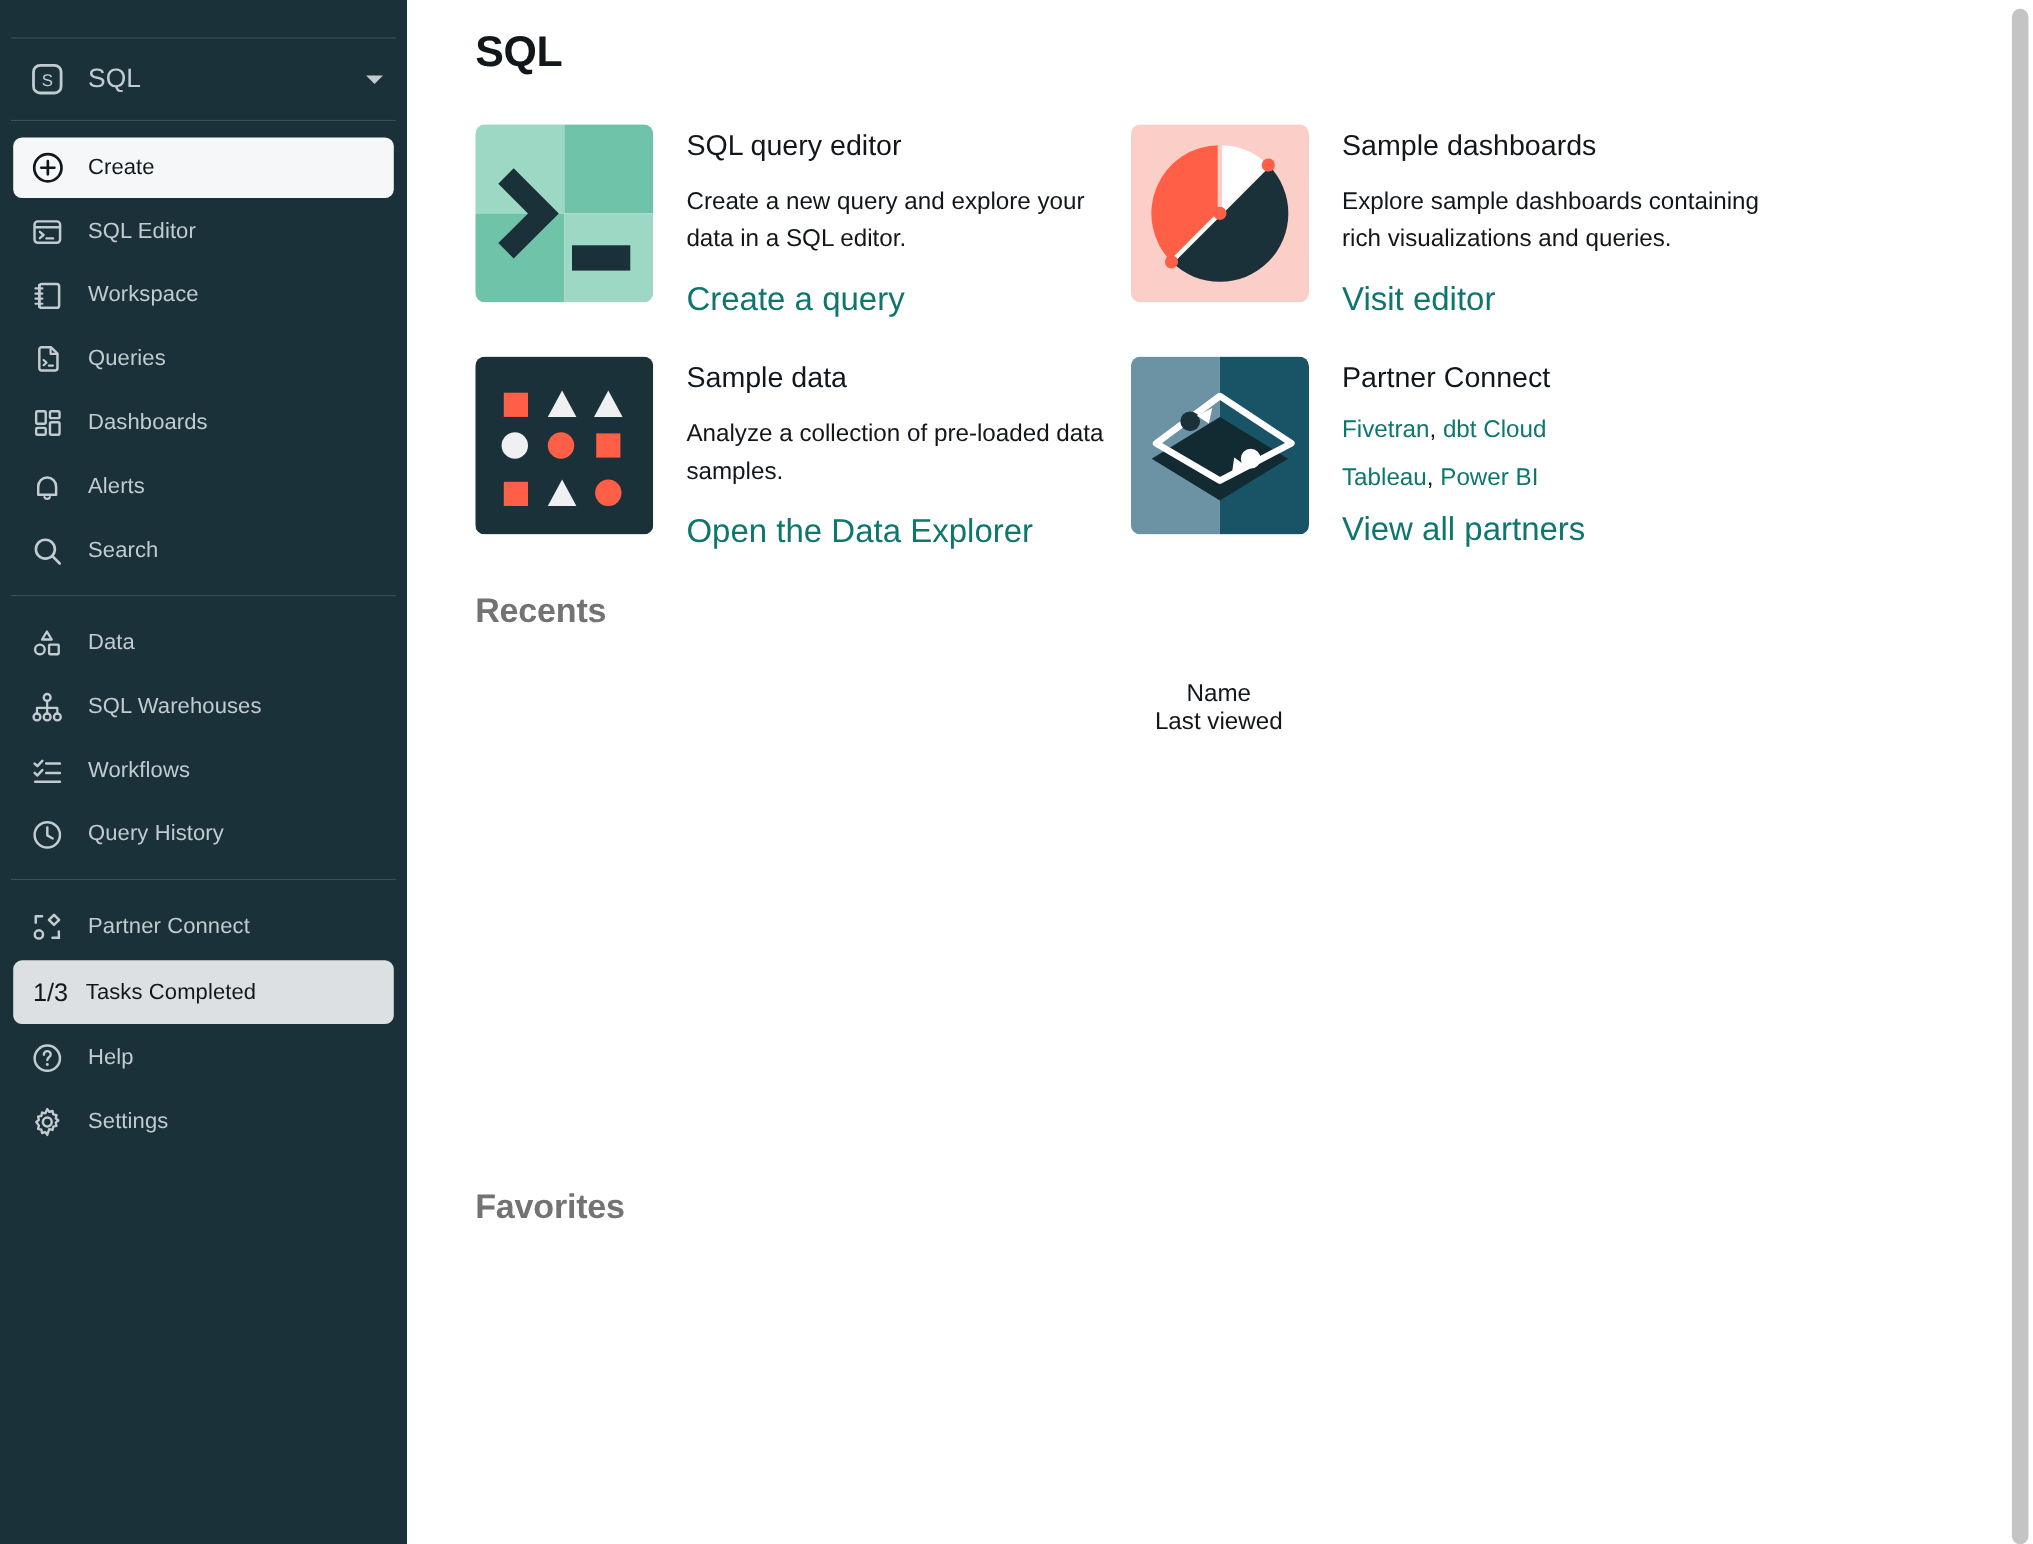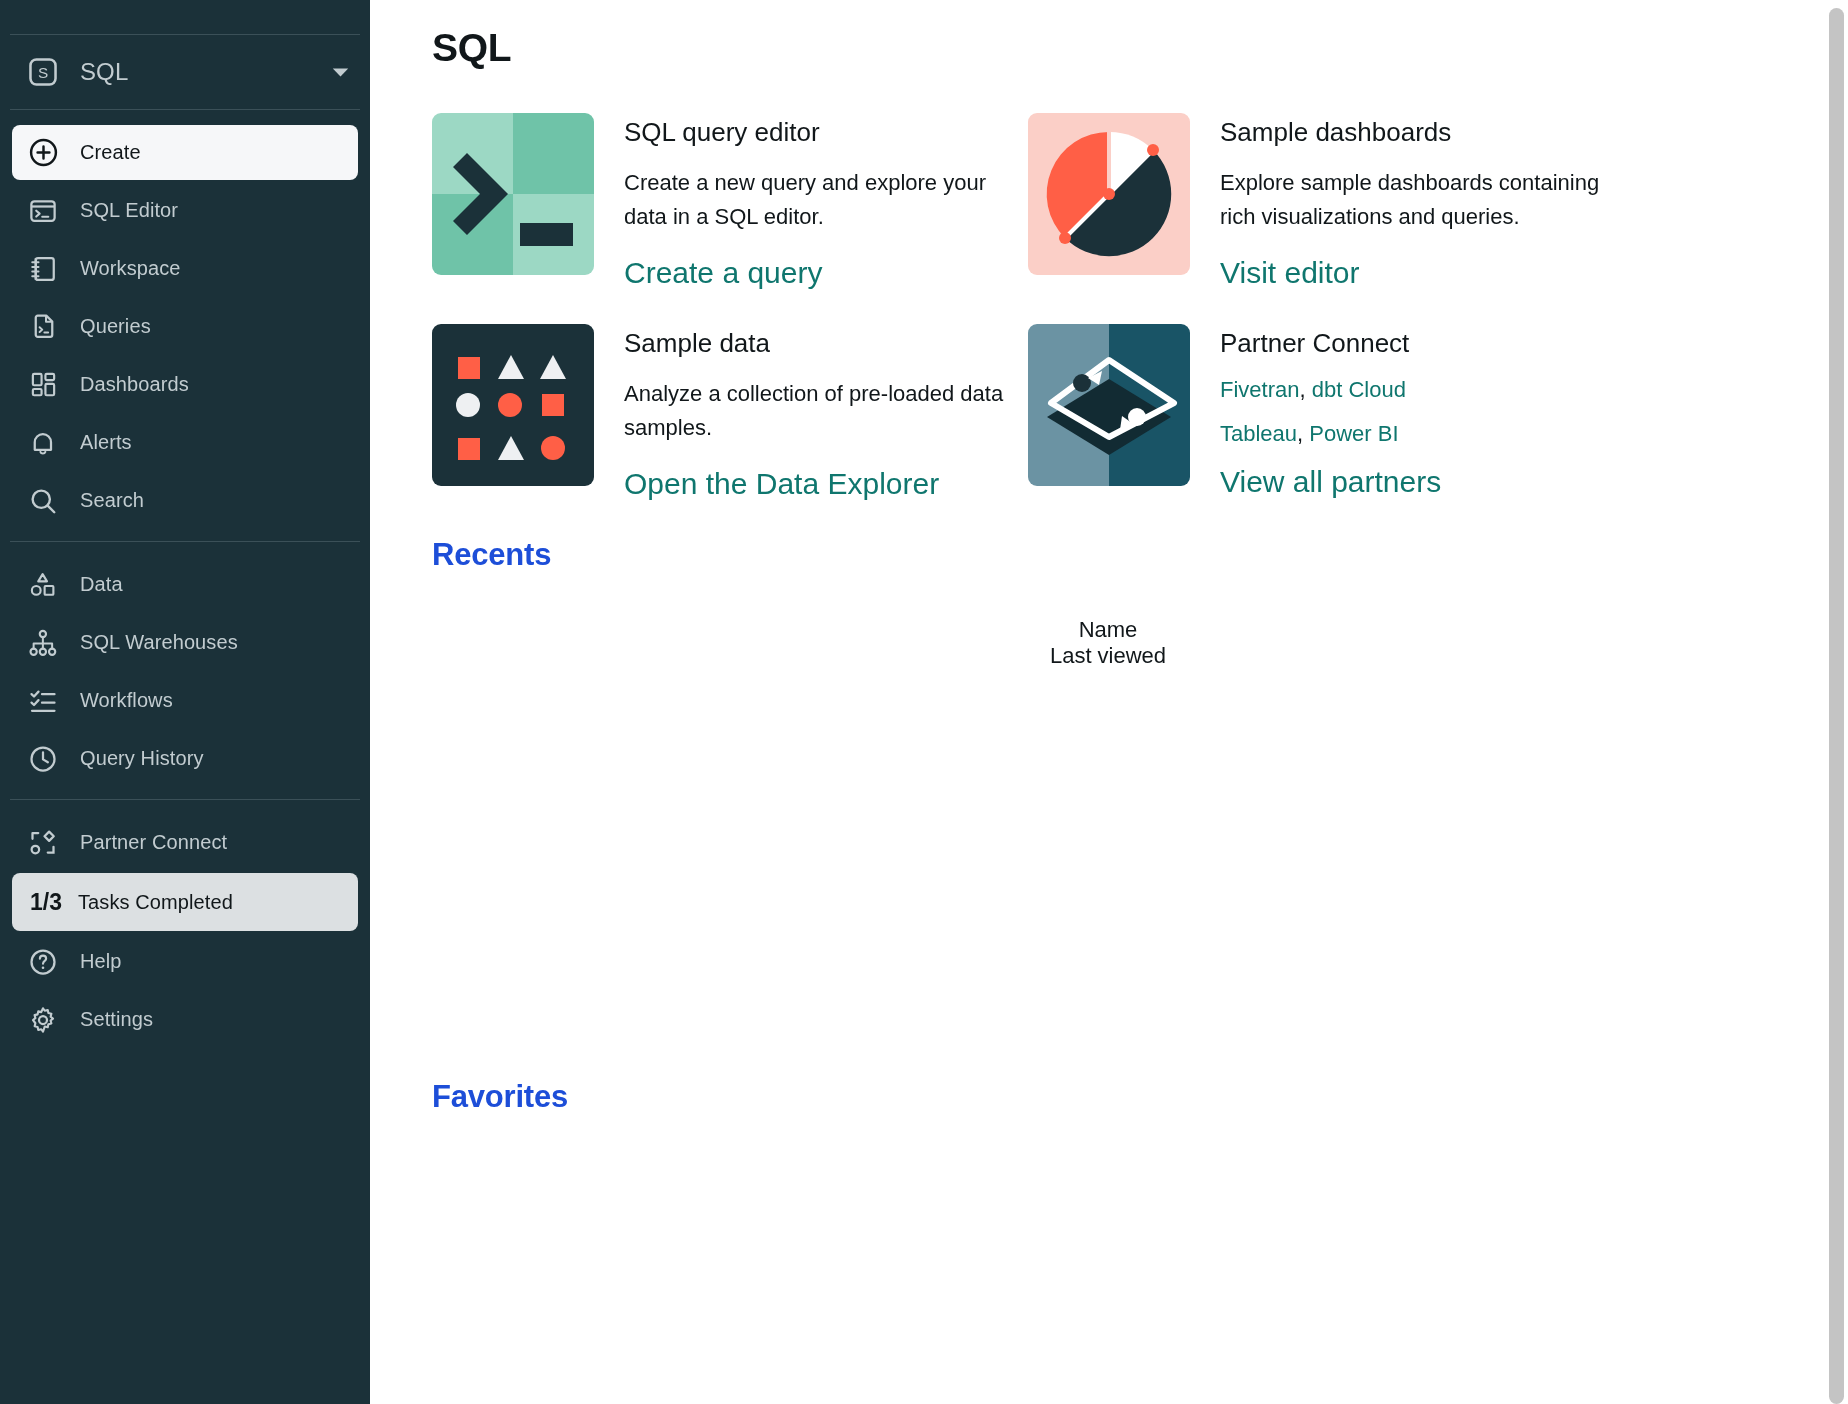--- a/index.html
+++ b/index.html
@@ -88,21 +88,21 @@
     background: #F6F7F9;
     color: #11171A;
   }
   .sb-item.tasks {
     background: #DCE0E2;
     color: #11171A;
     height: 58px;
   }
   .sb-item.tasks .frac {
     font-size: 23px;
-    font-weight: 700;
+    font-weight: 400;
     margin-right: 16px;
     margin-left: 4px;
   }
 
   
   .vscrollbar {
     position: absolute;
     width: 15px;
     border-radius: 8px;
     background: #c4c4c4;
@@ -179,21 +179,21 @@
     color: #2272B4;
     margin-top: 18px;
   }
   .link-row .sep { color: #11171A; }
   .link-row a { color: #0f766e; text-decoration: none; cursor: pointer; }
 
   
   .section-heading {
     font-size: 31px;
     font-weight: 700;
-    color: #1d4ed8;
+    color: #737373;
     letter-spacing: -0.2px;
   }
   #recents-heading { margin-top: 2px; }
   #favorites-heading { margin-top: 322px; }
 
   .table-head {
     display: flex;
     justify-content: space-between;
     align-items: center;
     margin-top: 44px;

